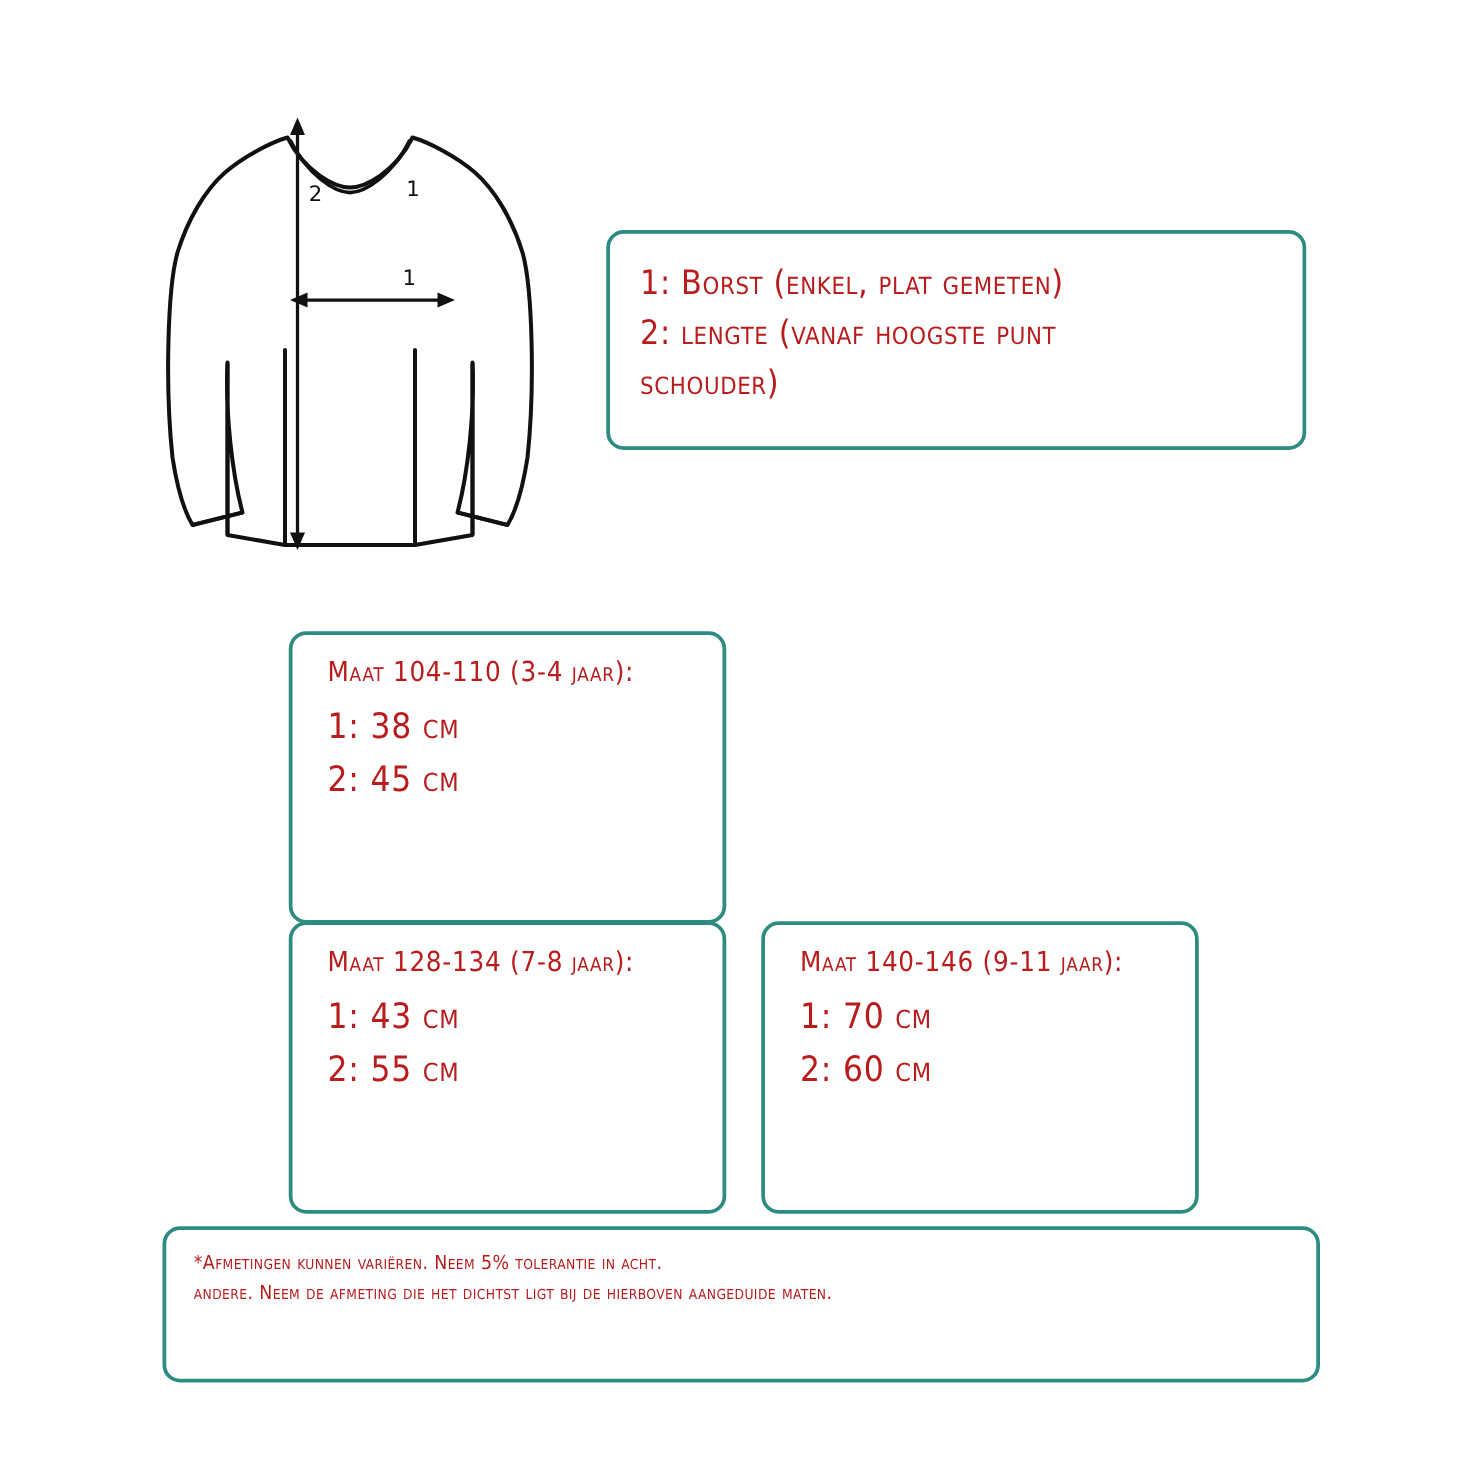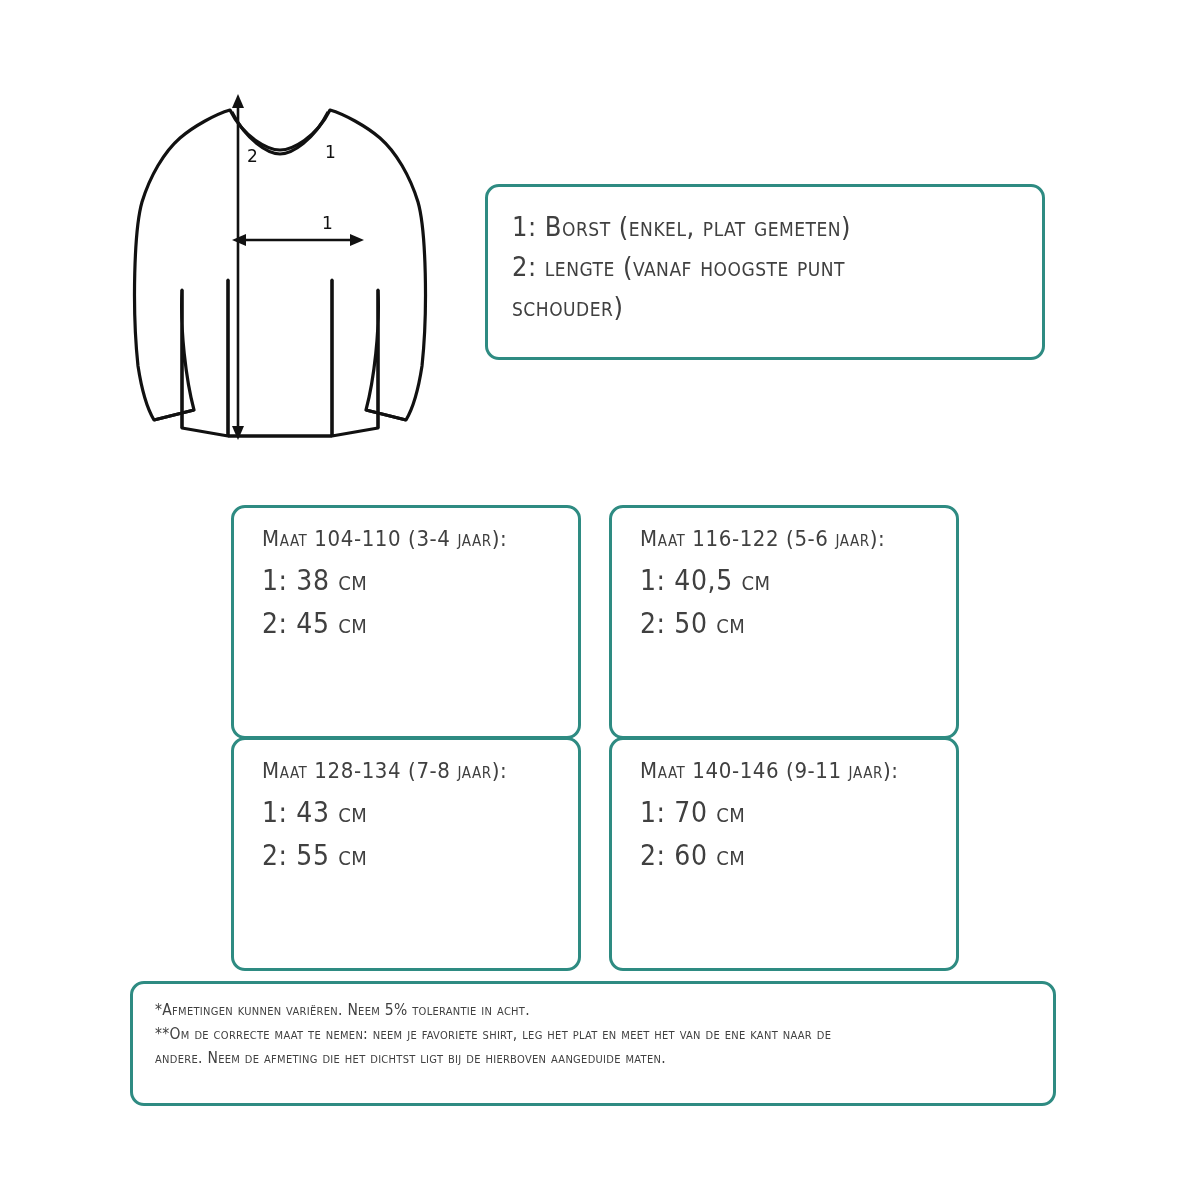--- a/index.html
+++ b/index.html
@@ -37,21 +37,21 @@
     letter-spacing: 0.5px;
   }
   #label-1 { left: 320px; top: 214px; }
 
   
   .box {
     position: absolute;
     border: 3px solid #2e8b82;
     border-radius: 14px;
     box-sizing: border-box;
-    color: #404040;
+    color: #b91c1c;
   }
 
   .legend-box {
     left: 485px;
     top: 184px;
     width: 560px;
     height: 176px;
     padding: 20px 24px 0 24px;
   }
   .legend-line {
@@ -155,37 +155,31 @@
     <div class="legend-line">2: lengte (vanaf hoogste punt</div>
     <div class="legend-line">schouder)</div>
   </div>
 
   <div class="box size-box" id="size-box-0">
     <div class="size-title">Maat 104-110 (3-4 jaar):</div>
     <div class="size-line">1: 38 cm</div>
     <div class="size-line">2: 45 cm</div>
   </div>
 
-  <div class="box size-box" id="size-box-1">
-    <div class="size-title">Maat 116-122 (5-6 jaar):</div>
-    <div class="size-line">1: 40,5 cm</div>
-    <div class="size-line">2: 50 cm</div>
-  </div>
 
   <div class="box size-box" id="size-box-2">
     <div class="size-title">Maat 128-134 (7-8 jaar):</div>
     <div class="size-line">1: 43 cm</div>
     <div class="size-line">2: 55 cm</div>
   </div>
 
   <div class="box size-box" id="size-box-3">
     <div class="size-title">Maat 140-146 (9-11 jaar):</div>
     <div class="size-line">1: 70 cm</div>
     <div class="size-line">2: 60 cm</div>
   </div>
 
   <div class="box notes-box">
     <div class="note-line">*Afmetingen kunnen variëren. Neem 5% tolerantie in acht.</div>
-    <div class="note-line">**Om de correcte maat te nemen: neem je favoriete shirt, leg het plat en meet het van de ene kant naar de</div>
     <div class="note-line">andere. Neem de afmeting die het dichtst ligt bij de hierboven aangeduide maten.</div>
   </div>
 
 </div>
 
 </body></html>

